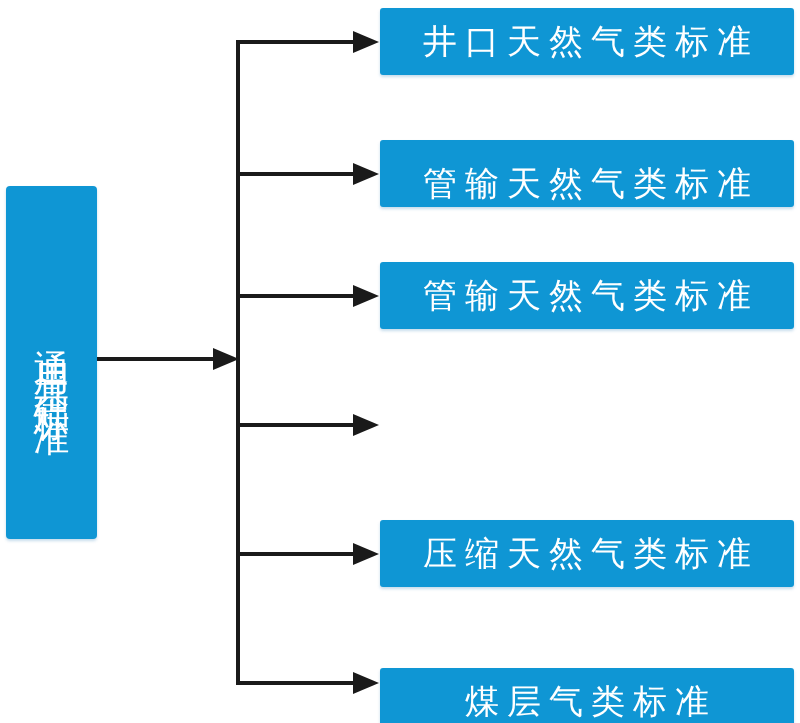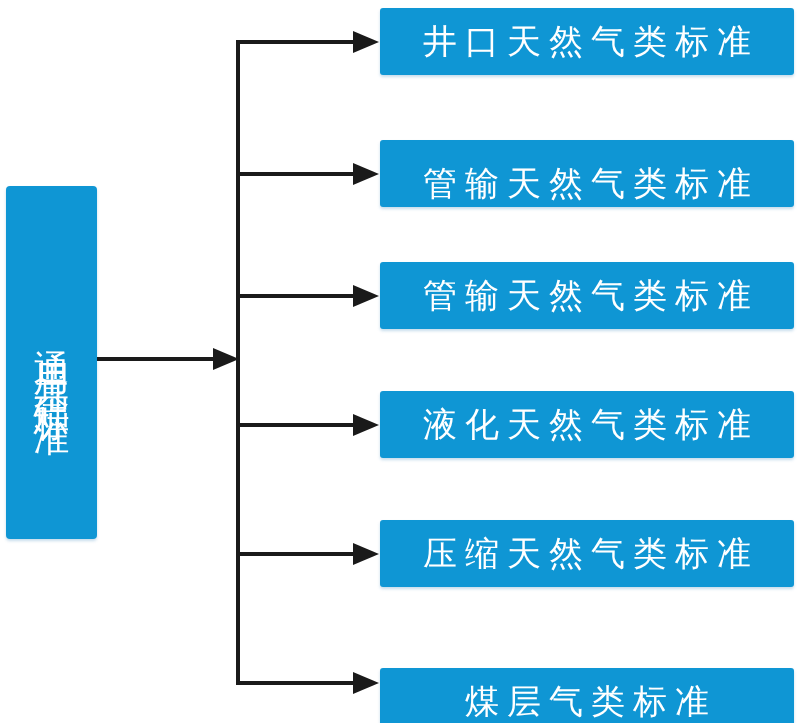--- a/index.html
+++ b/index.html
@@ -128,23 +128,20 @@
 
   <div class="branch-box b1">
     <span class="hlabel">井口天然气类标准</span>
   </div>
   <div class="branch-box b2">
     <span class="hlabel">管输天然气类标准</span>
   </div>
   <div class="branch-box b3">
     <span class="hlabel">管输天然气类标准</span>
   </div>
-  <div class="branch-box b4">
-    <span class="hlabel">液化天然气类标准</span>
-  </div>
   <div class="branch-box b5">
     <span class="hlabel">压缩天然气类标准</span>
   </div>
   <div class="branch-box b6">
     <span class="hlabel">煤层气类标准</span>
   </div>
 
 </div>
 
 </body></html>

